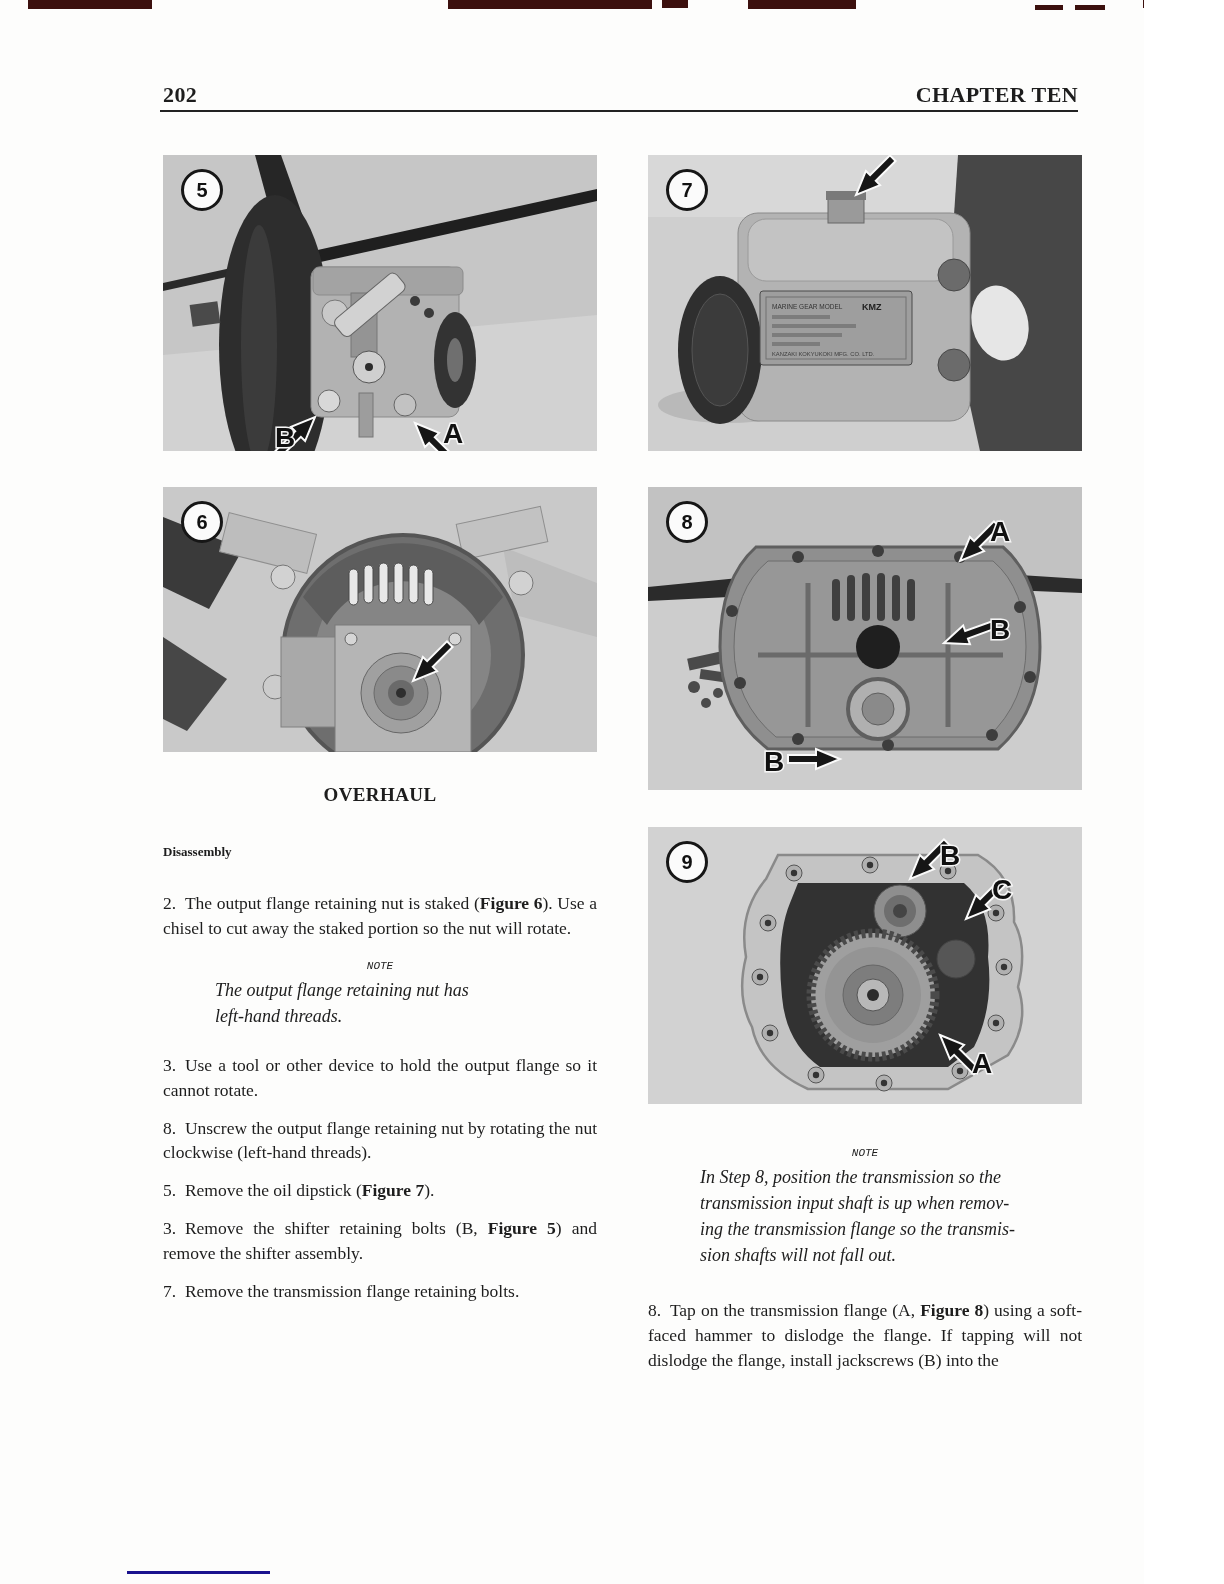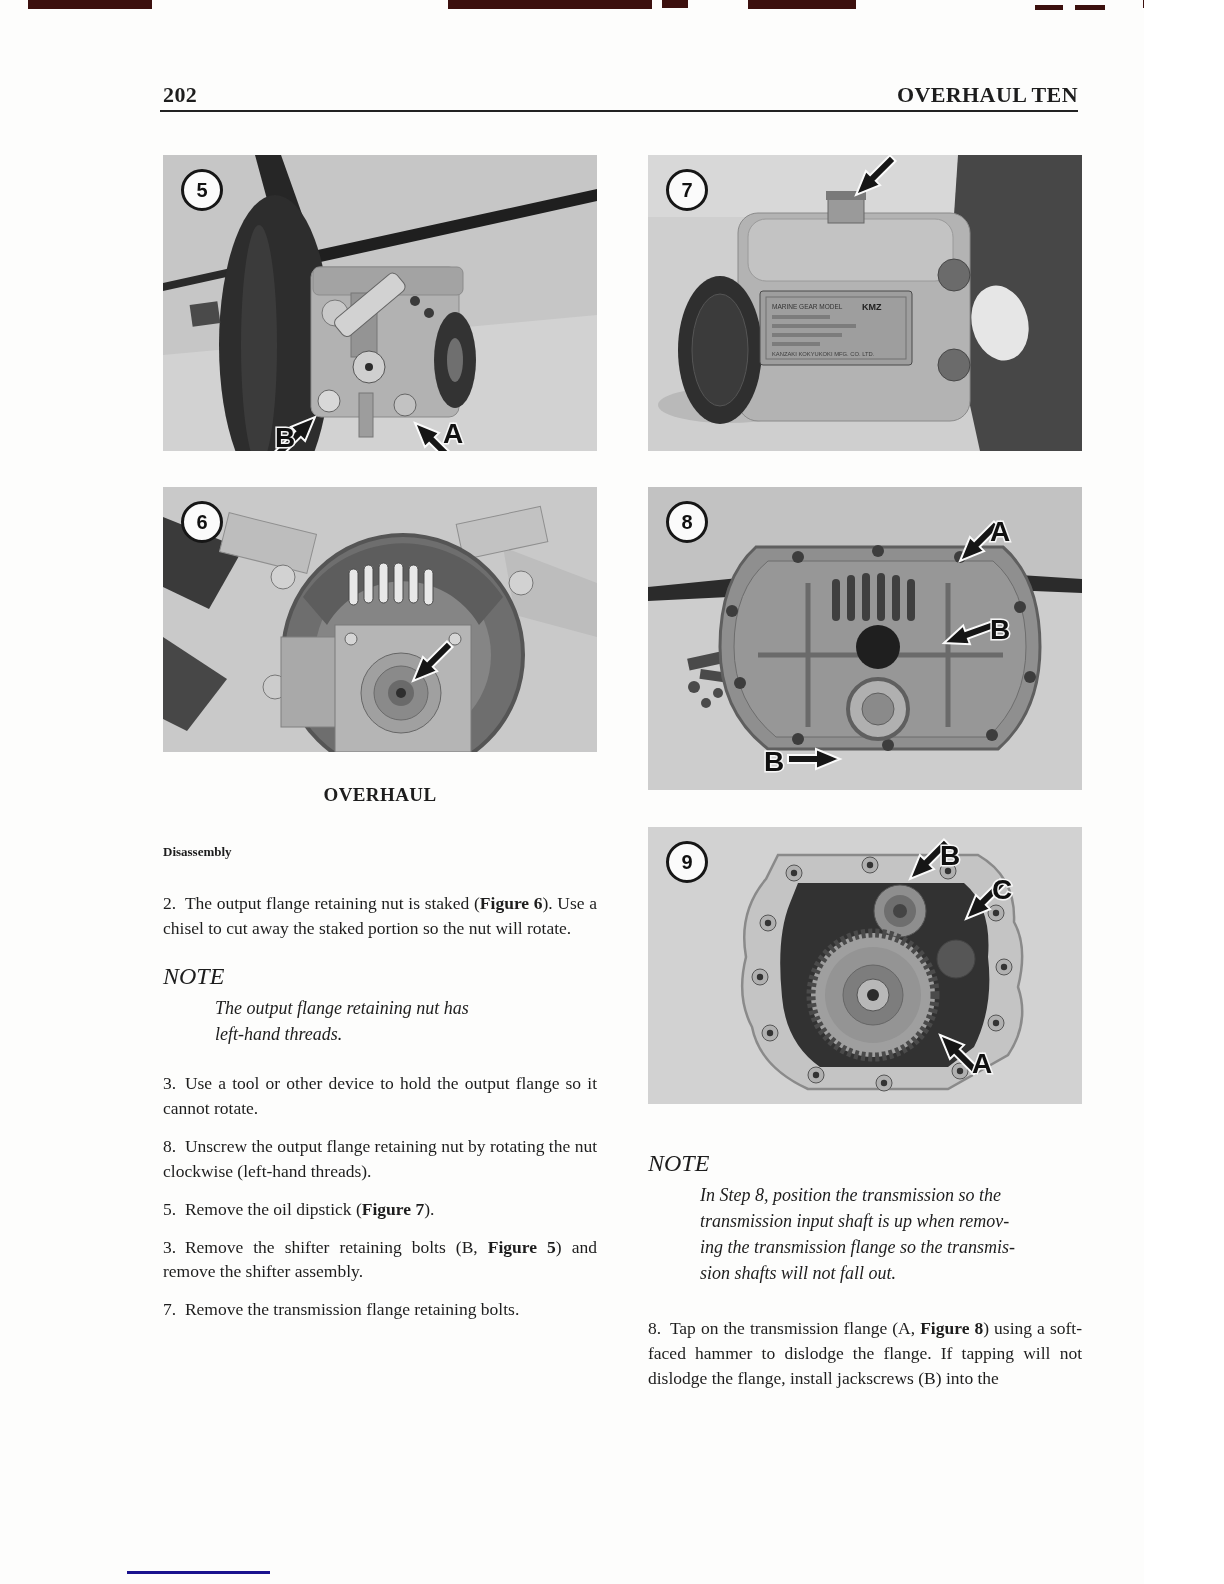--- a/index.html
+++ b/index.html
@@ -23,40 +23,40 @@
   .figletter{font-family:"Liberation Sans",sans-serif;font-weight:bold;font-size:28px;fill:#101010;
              paint-order:stroke;stroke:#f6f6f6;stroke-width:3px;}
   
   .col{position:absolute;width:434px;font-size:17.5px;line-height:1.42;}
   #left-col{left:163px;top:782px;}
   #right-col{left:648px;top:1128px;}
   .section-title{text-align:center;font-weight:bold;font-size:19px;letter-spacing:.4px;margin:0 0 34px 0;}
   .sub-title{font-weight:bold;font-size:13px;margin:12px 0 30px 0;}
   .step{margin:0 0 13px 0;text-align:justify;}
   .note{margin:18px 0 24px 0;}
-  .note-label{font-style:italic;font-size:24px;margin-bottom:2px;}
+  .note-label{text-align:center;font-style:italic;font-size:11px;margin-bottom:2px;font-family:Liberation Mono, monospace;}
   .note-body{font-style:italic;margin-left:52px;margin-right:22px;white-space:pre-line;font-size:18px;line-height:1.45;}
   .rt{margin-bottom:30px;}
 </style>
 </head>
 <body>
 
 <div id="page">
 
   <div class="topseg" style="left:28px;width:124px;height:9px;"></div>
   <div class="topseg" style="left:448px;width:204px;height:9px;"></div>
   <div class="topseg" style="left:662px;width:26px;height:8px;"></div>
   <div class="topseg" style="left:748px;width:108px;height:9px;"></div>
   <div class="topseg" style="left:1035px;top:5px;width:28px;height:5px;"></div>
   <div class="topseg" style="left:1075px;top:5px;width:30px;height:5px;"></div>
   <div class="topseg" style="left:1143px;width:81px;height:8px;"></div>
 
   <div id="header">
     <span>202</span>
-    <span>OVERHAUL TEN</span>
+    <span>CHAPTER TEN</span>
   </div>
   <div id="header-rule"></div>
 
   <div class="photo" style="left:163px;top:155px;width:434px;height:296px;">
     <svg width="434" height="296" viewBox="0 0 434 296">
       <rect width="434" height="296" fill="#c6c6c6"></rect>
       <polygon points="0,200 434,160 434,296 0,296" fill="#d2d2d2"></polygon>
       <polygon points="150,96 434,34 434,46 153,108" fill="#1f1f1f"></polygon>
       <polygon points="0,128 100,106 100,114 0,136" fill="#2a2a2a"></polygon>
       <polygon points="92,0 118,0 150,90 118,96" fill="#262626"></polygon>

